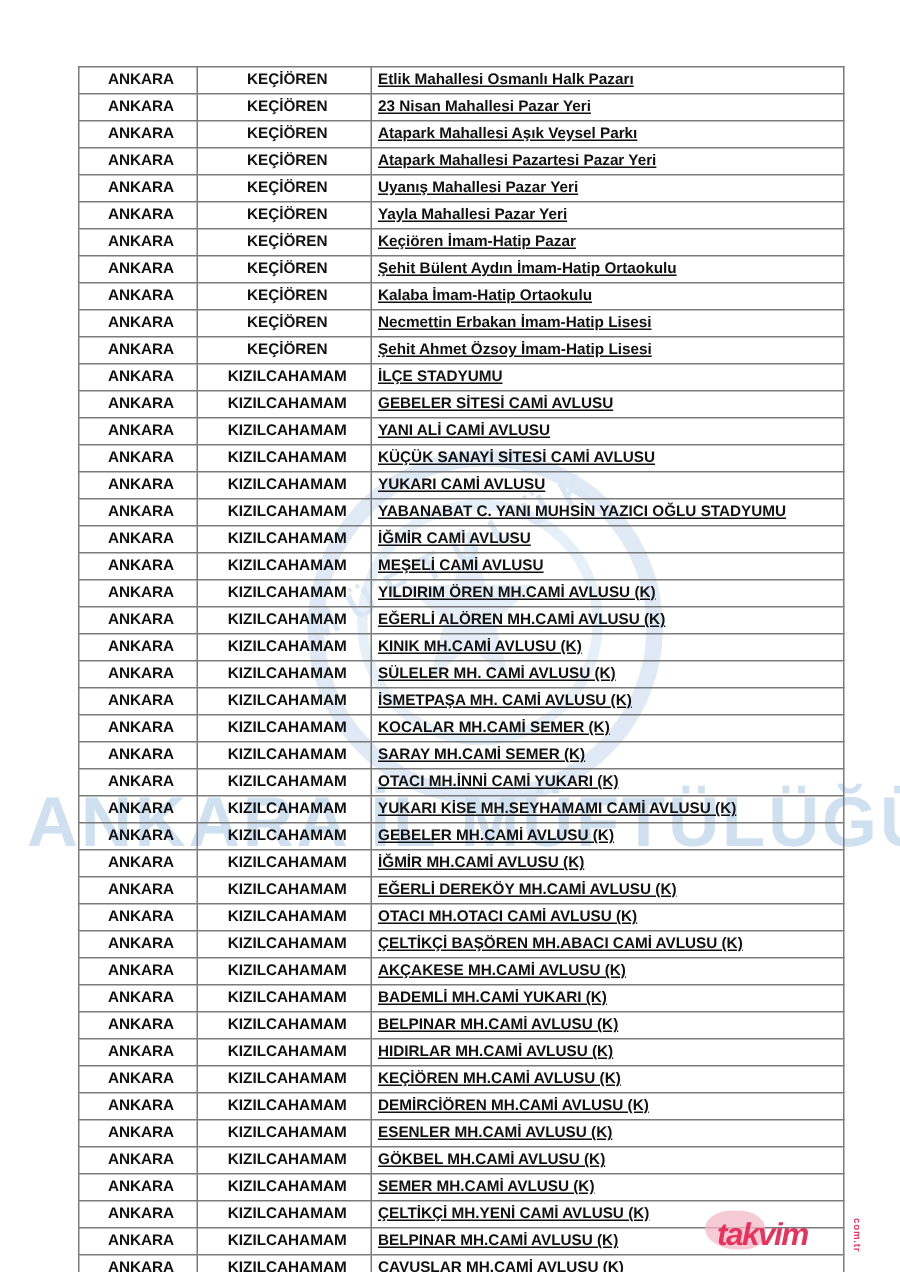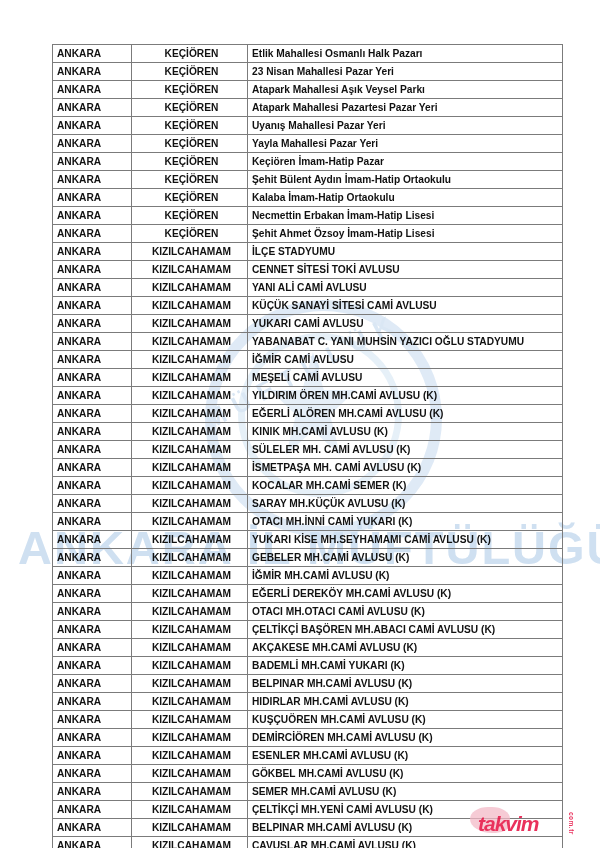--- a/index.html
+++ b/index.html
@@ -99,33 +99,34 @@
     font-size: 10.2px;
     font-weight: bold;
     color: #111111;
     padding: 0 0 0 4px;
     white-space: nowrap;
     overflow: hidden;
     background: transparent;
   }
   td.col-province {
     width: 74px;
-    text-align: left;
+    text-align: center;
     padding-left: 6px;
     margin-left: 32px;
   }
   td.col-district {
     width: 111px;
     text-align: center;
     padding-left: 0;
   }
   td.col-location {
     width: 310px;
     text-align: left;
     padding-left: 5px;
+    text-decoration: underline;
   }
 
   
   #site-logo {
     position: absolute;
     left: 478px;
     top: 812px;
     z-index: 3;
     display: flex;
     align-items: center;
@@ -232,21 +233,21 @@
           <td class="col-location">Şehit Ahmet Özsoy İmam-Hatip Lisesi</td>
         </tr>
         <tr>
           <td class="col-province">ANKARA</td>
           <td class="col-district">KIZILCAHAMAM</td>
           <td class="col-location">İLÇE STADYUMU</td>
         </tr>
         <tr>
           <td class="col-province">ANKARA</td>
           <td class="col-district">KIZILCAHAMAM</td>
-          <td class="col-location">CENNET SİTESİ TOKİ AVLUSU</td>
+          <td class="col-location">GEBELER SİTESİ CAMİ AVLUSU</td>
         </tr>
         <tr>
           <td class="col-province">ANKARA</td>
           <td class="col-district">KIZILCAHAMAM</td>
           <td class="col-location">YANI ALİ CAMİ AVLUSU</td>
         </tr>
         <tr>
           <td class="col-province">ANKARA</td>
           <td class="col-district">KIZILCAHAMAM</td>
           <td class="col-location">KÜÇÜK SANAYİ SİTESİ CAMİ AVLUSU</td>
@@ -297,21 +298,21 @@
           <td class="col-location">İSMETPAŞA MH. CAMİ AVLUSU  (K)</td>
         </tr>
         <tr>
           <td class="col-province">ANKARA</td>
           <td class="col-district">KIZILCAHAMAM</td>
           <td class="col-location">KOCALAR MH.CAMİ SEMER  (K)</td>
         </tr>
         <tr>
           <td class="col-province">ANKARA</td>
           <td class="col-district">KIZILCAHAMAM</td>
-          <td class="col-location">SARAY MH.KÜÇÜK AVLUSU  (K)</td>
+          <td class="col-location">SARAY MH.CAMİ SEMER  (K)</td>
         </tr>
         <tr>
           <td class="col-province">ANKARA</td>
           <td class="col-district">KIZILCAHAMAM</td>
           <td class="col-location">OTACI MH.İNNİ CAMİ YUKARI  (K)</td>
         </tr>
         <tr>
           <td class="col-province">ANKARA</td>
           <td class="col-district">KIZILCAHAMAM</td>
           <td class="col-location">YUKARI KİSE MH.SEYHAMAMI CAMİ AVLUSU  (K)</td>
@@ -357,21 +358,21 @@
           <td class="col-location">BELPINAR MH.CAMİ AVLUSU  (K)</td>
         </tr>
         <tr>
           <td class="col-province">ANKARA</td>
           <td class="col-district">KIZILCAHAMAM</td>
           <td class="col-location">HIDIRLAR MH.CAMİ AVLUSU  (K)</td>
         </tr>
         <tr>
           <td class="col-province">ANKARA</td>
           <td class="col-district">KIZILCAHAMAM</td>
-          <td class="col-location">KUŞÇUÖREN MH.CAMİ AVLUSU  (K)</td>
+          <td class="col-location">KEÇİÖREN MH.CAMİ AVLUSU  (K)</td>
         </tr>
         <tr>
           <td class="col-province">ANKARA</td>
           <td class="col-district">KIZILCAHAMAM</td>
           <td class="col-location">DEMİRCİÖREN MH.CAMİ AVLUSU  (K)</td>
         </tr>
         <tr>
           <td class="col-province">ANKARA</td>
           <td class="col-district">KIZILCAHAMAM</td>
           <td class="col-location">ESENLER MH.CAMİ AVLUSU  (K)</td>

